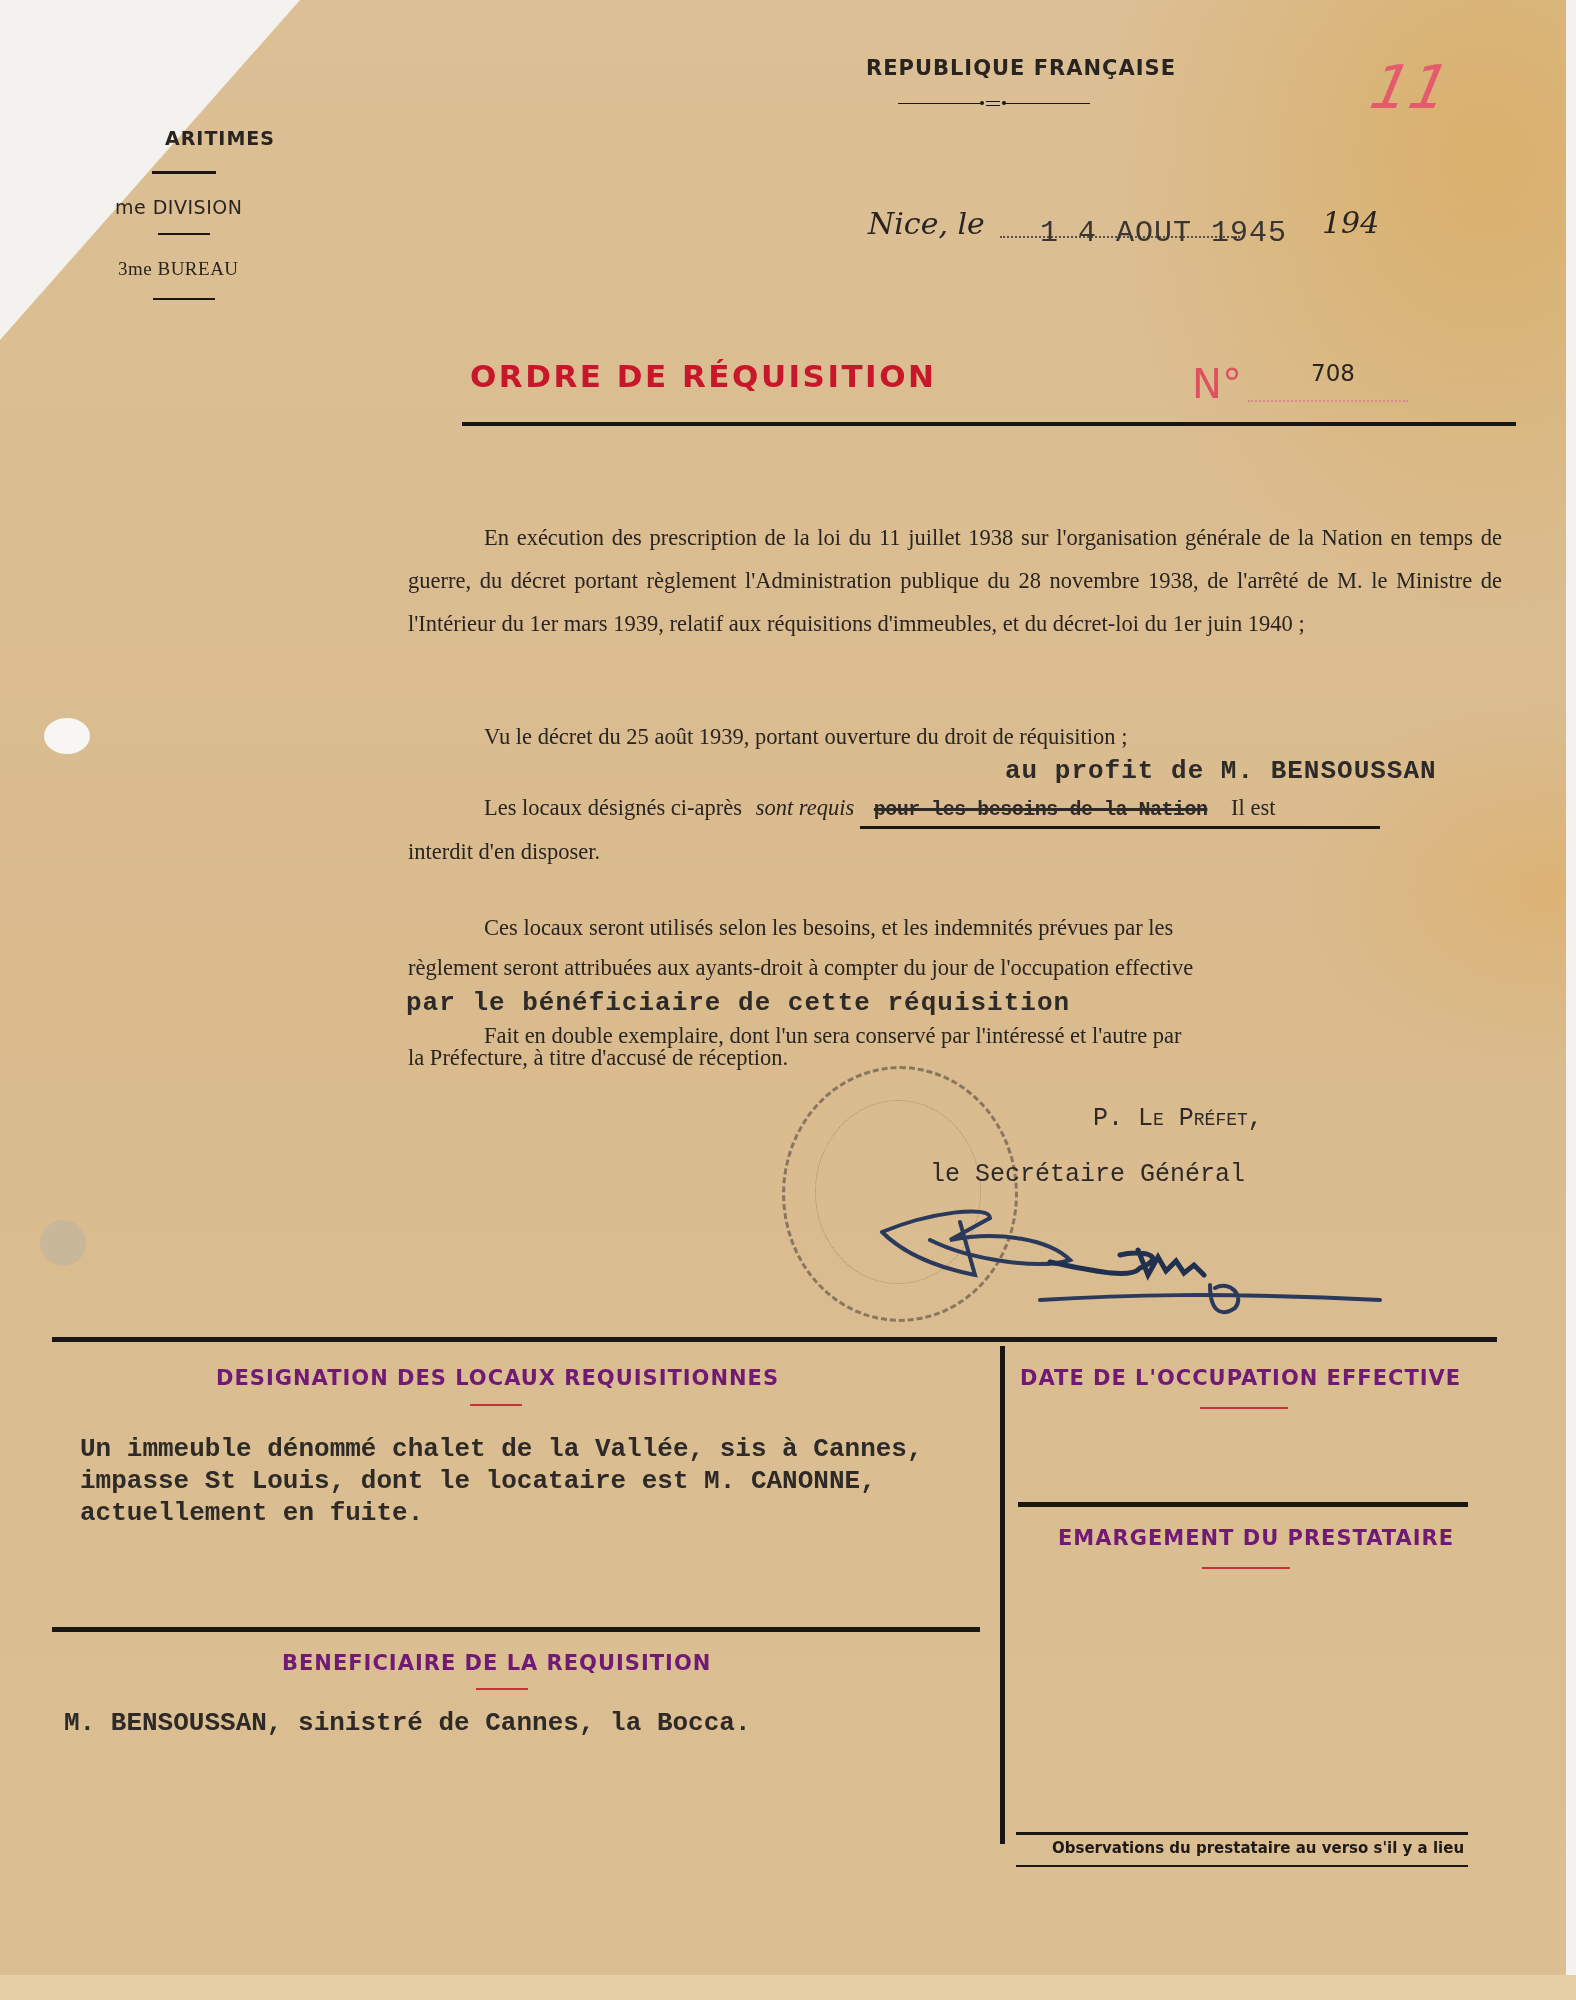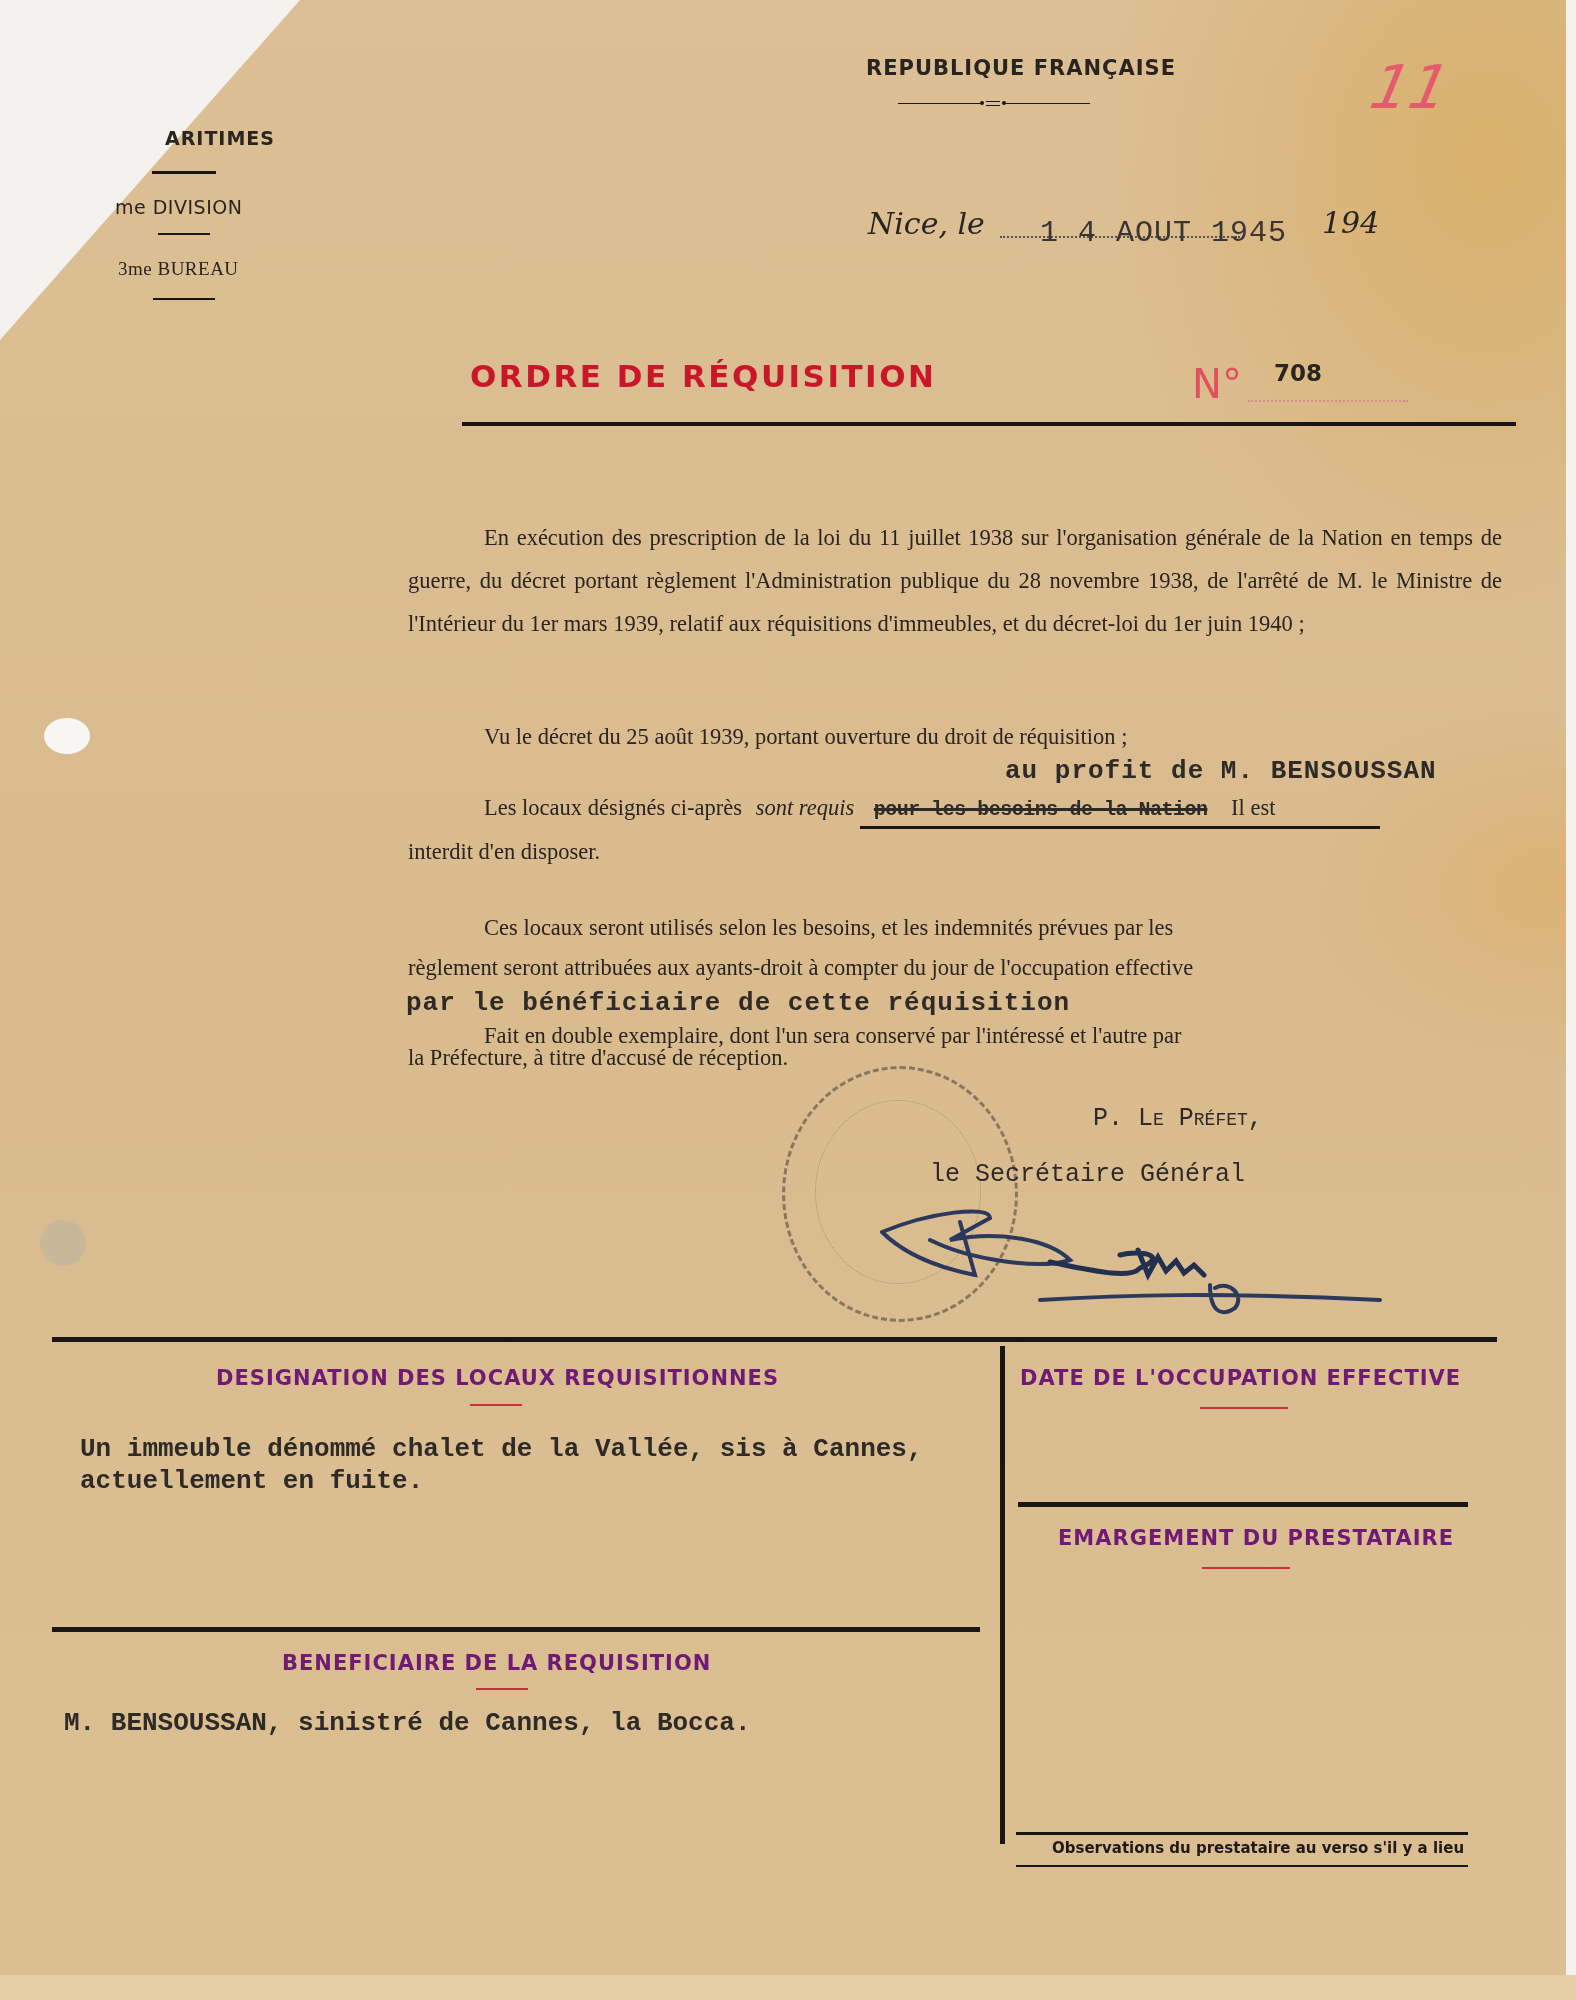--- a/index.html
+++ b/index.html
@@ -60,21 +60,21 @@
 
 <div class="abs red-number" style="left:1372px;top:52px;">11</div>
 
 <div class="abs script" style="left:868px;top:206px;">Nice, le</div>
 <div class="abs" style="left:1000px;top:236px;width:240px;border-bottom:2px dotted #5a504a;"></div>
 <div class="abs stamp" style="left:1040px;top:216px;text-align:right;">1 4 AOUT 1945</div>
 <div class="abs script" style="left:1322px;top:205px;">194</div>
 
 <div class="abs sans title" style="left:470px;top:358px;">ORDRE DE RÉQUISITION</div>
 <div class="abs sans num-sign" style="left:1192px;top:361px;">N°</div>
-<div class="abs sans" style="left:1274px;top:360px;font-size:23px;font-weight:bold;color:#2a2420;">708</div>
+<div class="abs sans" style="left:1311px;top:360px;font-size:23px;font-weight:normal;color:#2a2420;">708</div>
 <div class="abs" style="left:1248px;top:400px;width:160px;border-bottom:2px dotted #d68a92;"></div>
 <div class="rule" style="left:462px;top:422px;width:1054px;height:4px;"></div>
 
 <div class="abs cond body-text" style="left:408px;top:516px;width:1094px;text-indent:76px;">En exécution des prescription de la loi du 11 juillet 1938 sur l'organisation générale de la Nation en temps de guerre, du décret portant règlement l'Administration publique du 28 novembre 1938, de l'arrêté de M. le Ministre de l'Intérieur du 1er mars 1939, relatif aux réquisitions d'immeubles, et du décret-loi du 1er juin 1940 ;</div>
 
 <div class="abs cond body-text" style="left:484px;top:715px;">Vu le décret du 25 août 1939, portant ouverture du droit de réquisition ;</div>
 
 <div class="abs typed" style="left:1005px;top:756px;font-size:26px;letter-spacing:1px;">au profit de M. BENSOUSSAN</div>
 
 <div class="abs cond body-text" style="left:484px;top:786px;white-space:nowrap;">
@@ -108,20 +108,21 @@
 <div class="rule" style="left:1000px;top:1346px;width:5px;height:498px;"></div>
 <div class="rule" style="left:52px;top:1627px;width:928px;height:5px;"></div>
 <div class="rule" style="left:1018px;top:1502px;width:450px;height:5px;"></div>
 <div class="rule" style="left:1016px;top:1832px;width:452px;height:3px;"></div>
 <div class="rule" style="left:1016px;top:1865px;width:452px;height:2px;"></div>
 
 <div class="abs sans section-title" style="left:216px;top:1366px;">DESIGNATION DES LOCAUX REQUISITIONNES</div>
 <div class="red-rule" style="left:470px;top:1404px;width:52px;"></div>
 <div class="abs" style="left:80px;top:1433px;">
   <div class="typed" style="font-size:26px;line-height:32px;">Un immeuble dénommé chalet de la Vallée, sis à Cannes,</div>
+  <div class="typed" style="font-size:26px;line-height:32px;">impasse St Louis, dont le locataire est M. CANONNE,</div>
   <div class="typed" style="font-size:26px;line-height:32px;">actuellement en fuite.</div>
 </div>
 
 <div class="abs sans section-title" style="left:1020px;top:1366px;">DATE DE L'OCCUPATION EFFECTIVE</div>
 <div class="red-rule" style="left:1200px;top:1407px;width:88px;"></div>
 <div class="abs" style="left:1018px;top:1420px;width:450px;height:76px;"></div>
 
 <div class="abs sans section-title" style="left:1058px;top:1526px;">EMARGEMENT DU PRESTATAIRE</div>
 <div class="red-rule" style="left:1202px;top:1567px;width:88px;"></div>
 <div class="abs" style="left:1018px;top:1580px;width:450px;height:240px;"></div>

